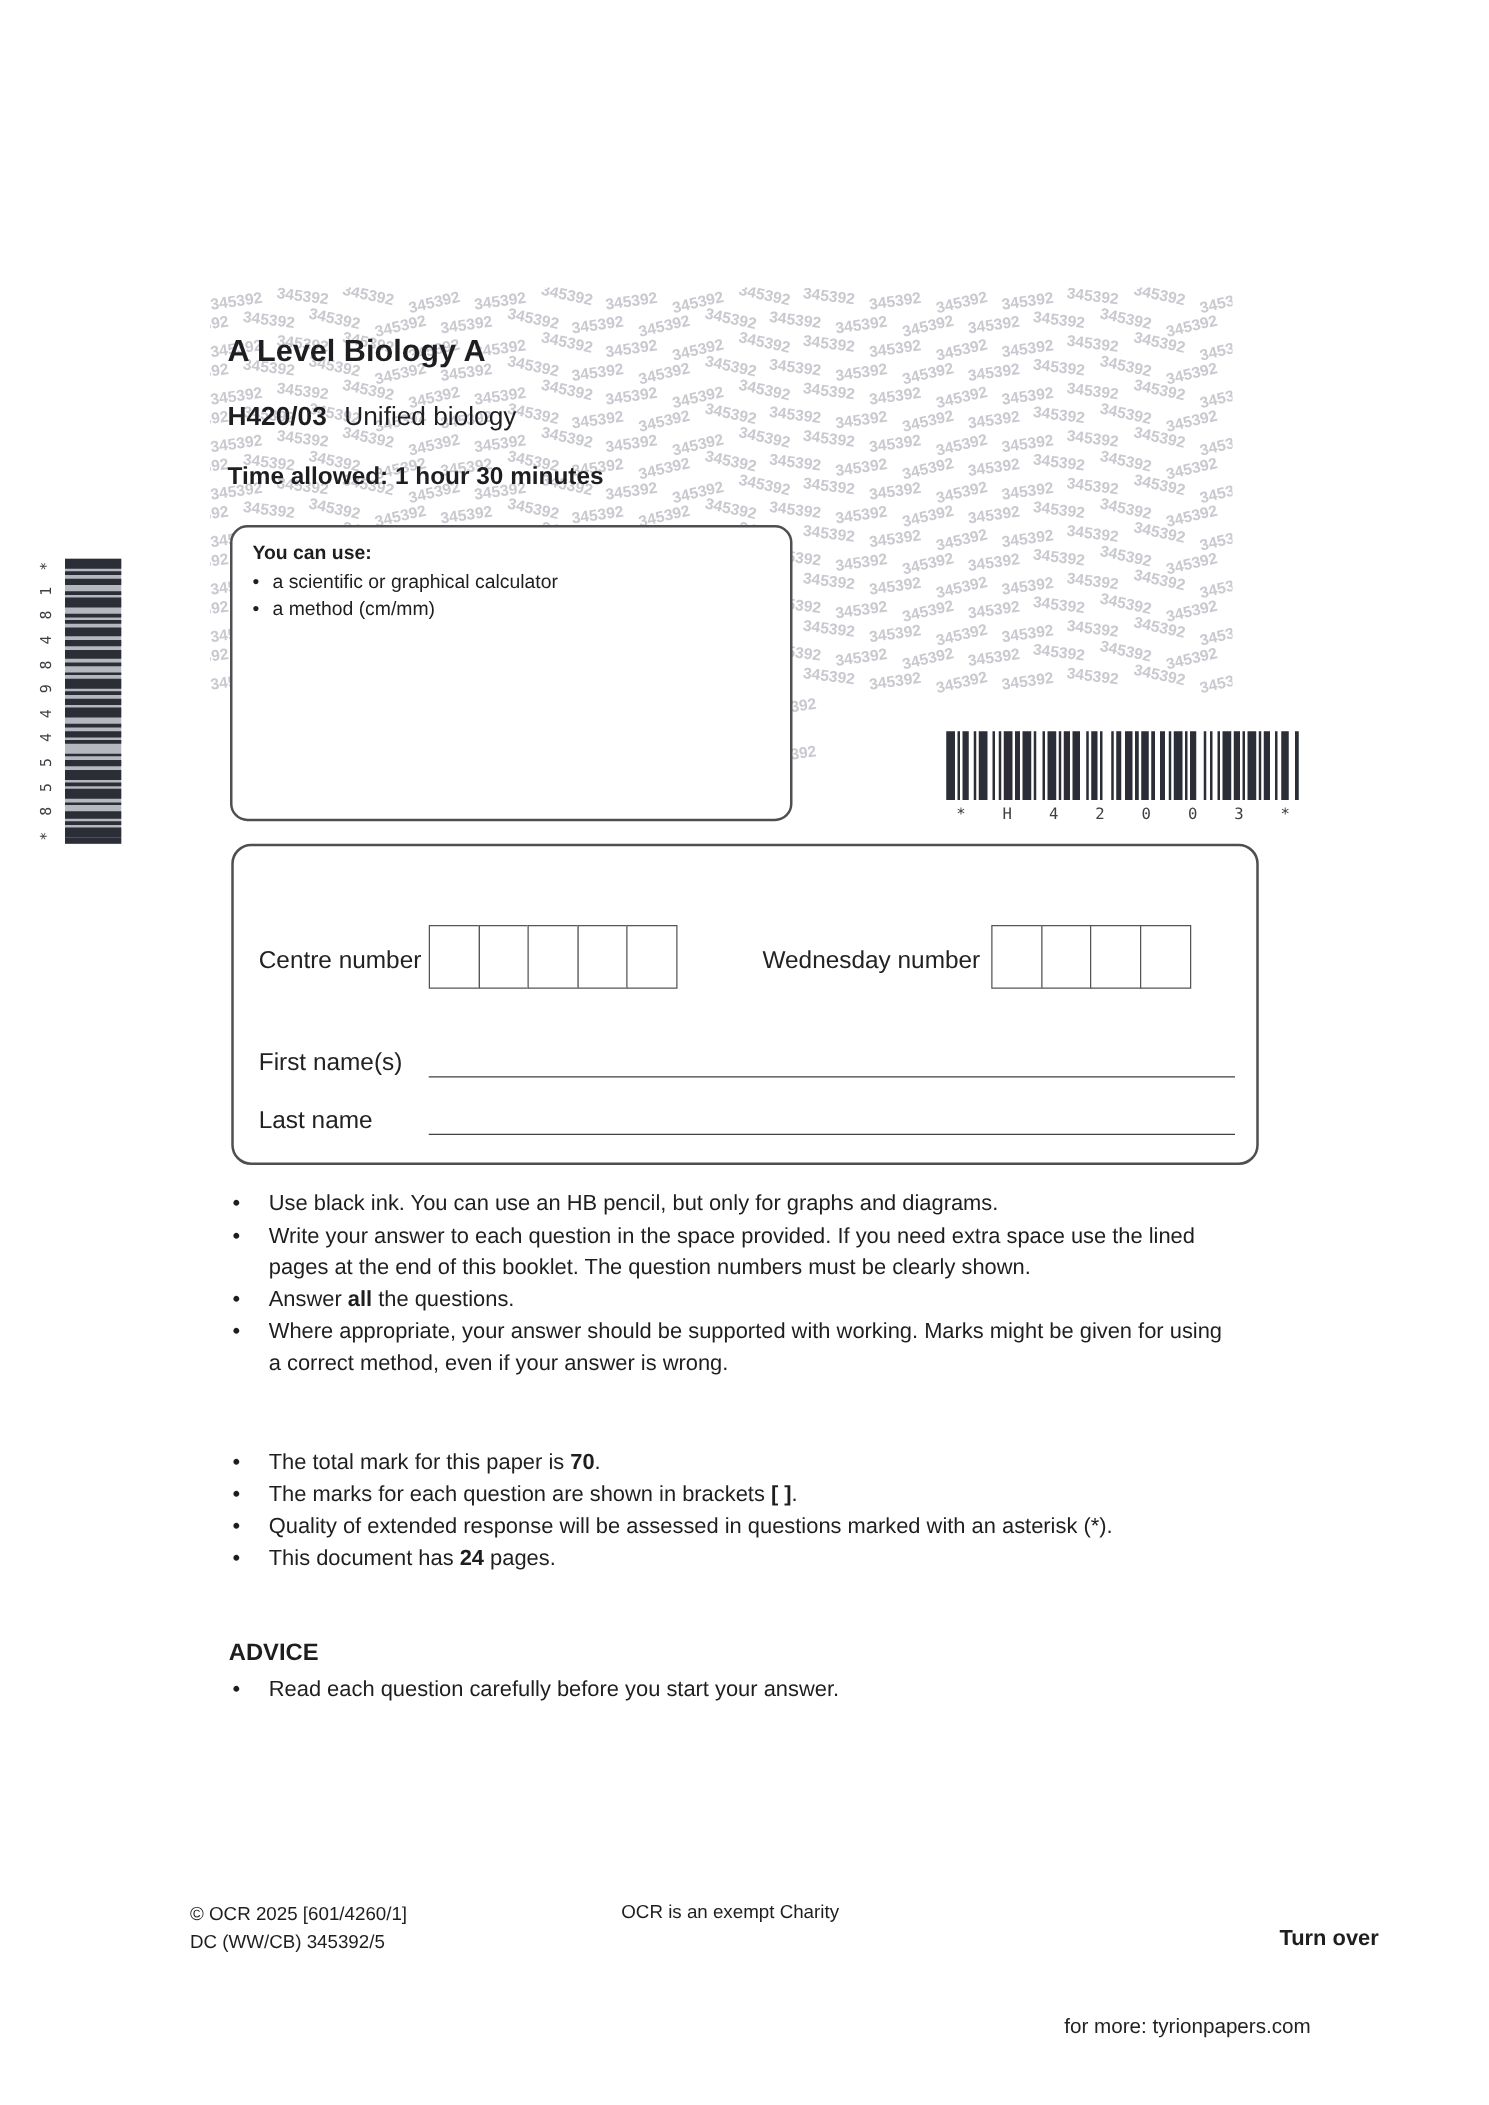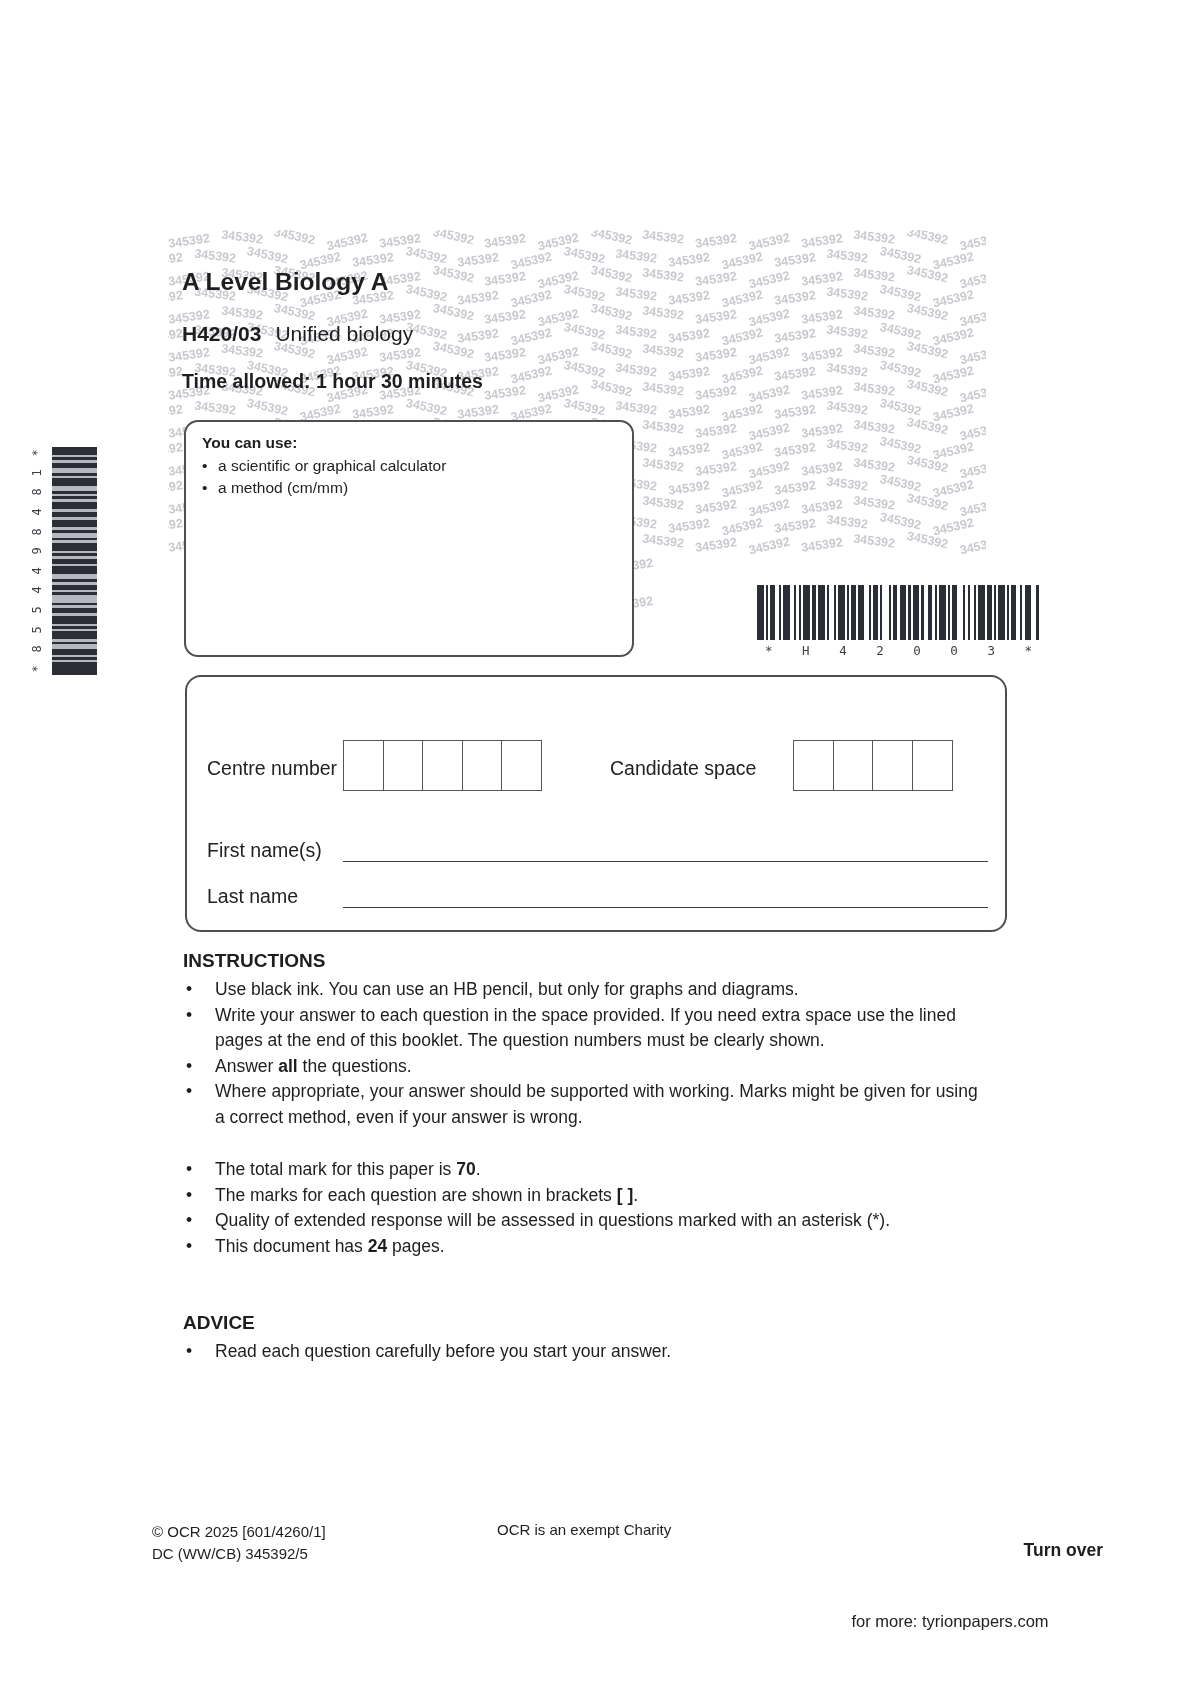--- a/index.html
+++ b/index.html
@@ -327,37 +327,36 @@
 
     <div class="abs field-label centre-label">Centre number</div>
     <div class="abs centre-boxes">
         <div class="numbox"></div>
         <div class="numbox"></div>
         <div class="numbox"></div>
         <div class="numbox"></div>
         <div class="numbox"></div>
       </div>
 
-    <div class="abs field-label candidate-label">Candidate space</div>
+    <div class="abs field-label candidate-label">Wednesday number</div>
     <div class="abs candidate-boxes">
         <div class="numbox"></div>
         <div class="numbox"></div>
         <div class="numbox"></div>
         <div class="numbox"></div>
       </div>
 
     <div class="abs field-label firstname-label">First name(s)</div>
     <div class="abs firstname-line"></div>
 
     <div class="abs field-label lastname-label">Last name</div>
     <div class="abs lastname-line"></div>
   </div>
 
   <div class="abs sec sec-instructions">
-    <div class="sec-heading">INSTRUCTIONS</div>
     <div>
         <div class="bullet-row">
           <span class="bullet">•</span>
           <div class="bullet-text"><span>Use black ink. You can use an HB pencil, but only for graphs and diagrams.</span></div>
         </div>
         <div class="bullet-row">
           <span class="bullet">•</span>
           <div class="bullet-text"><span>Write your answer to each question in the space provided. If you need extra space use the lined pages at the end of this booklet. The question numbers must be clearly shown.</span></div>
         </div>
         <div class="bullet-row">

